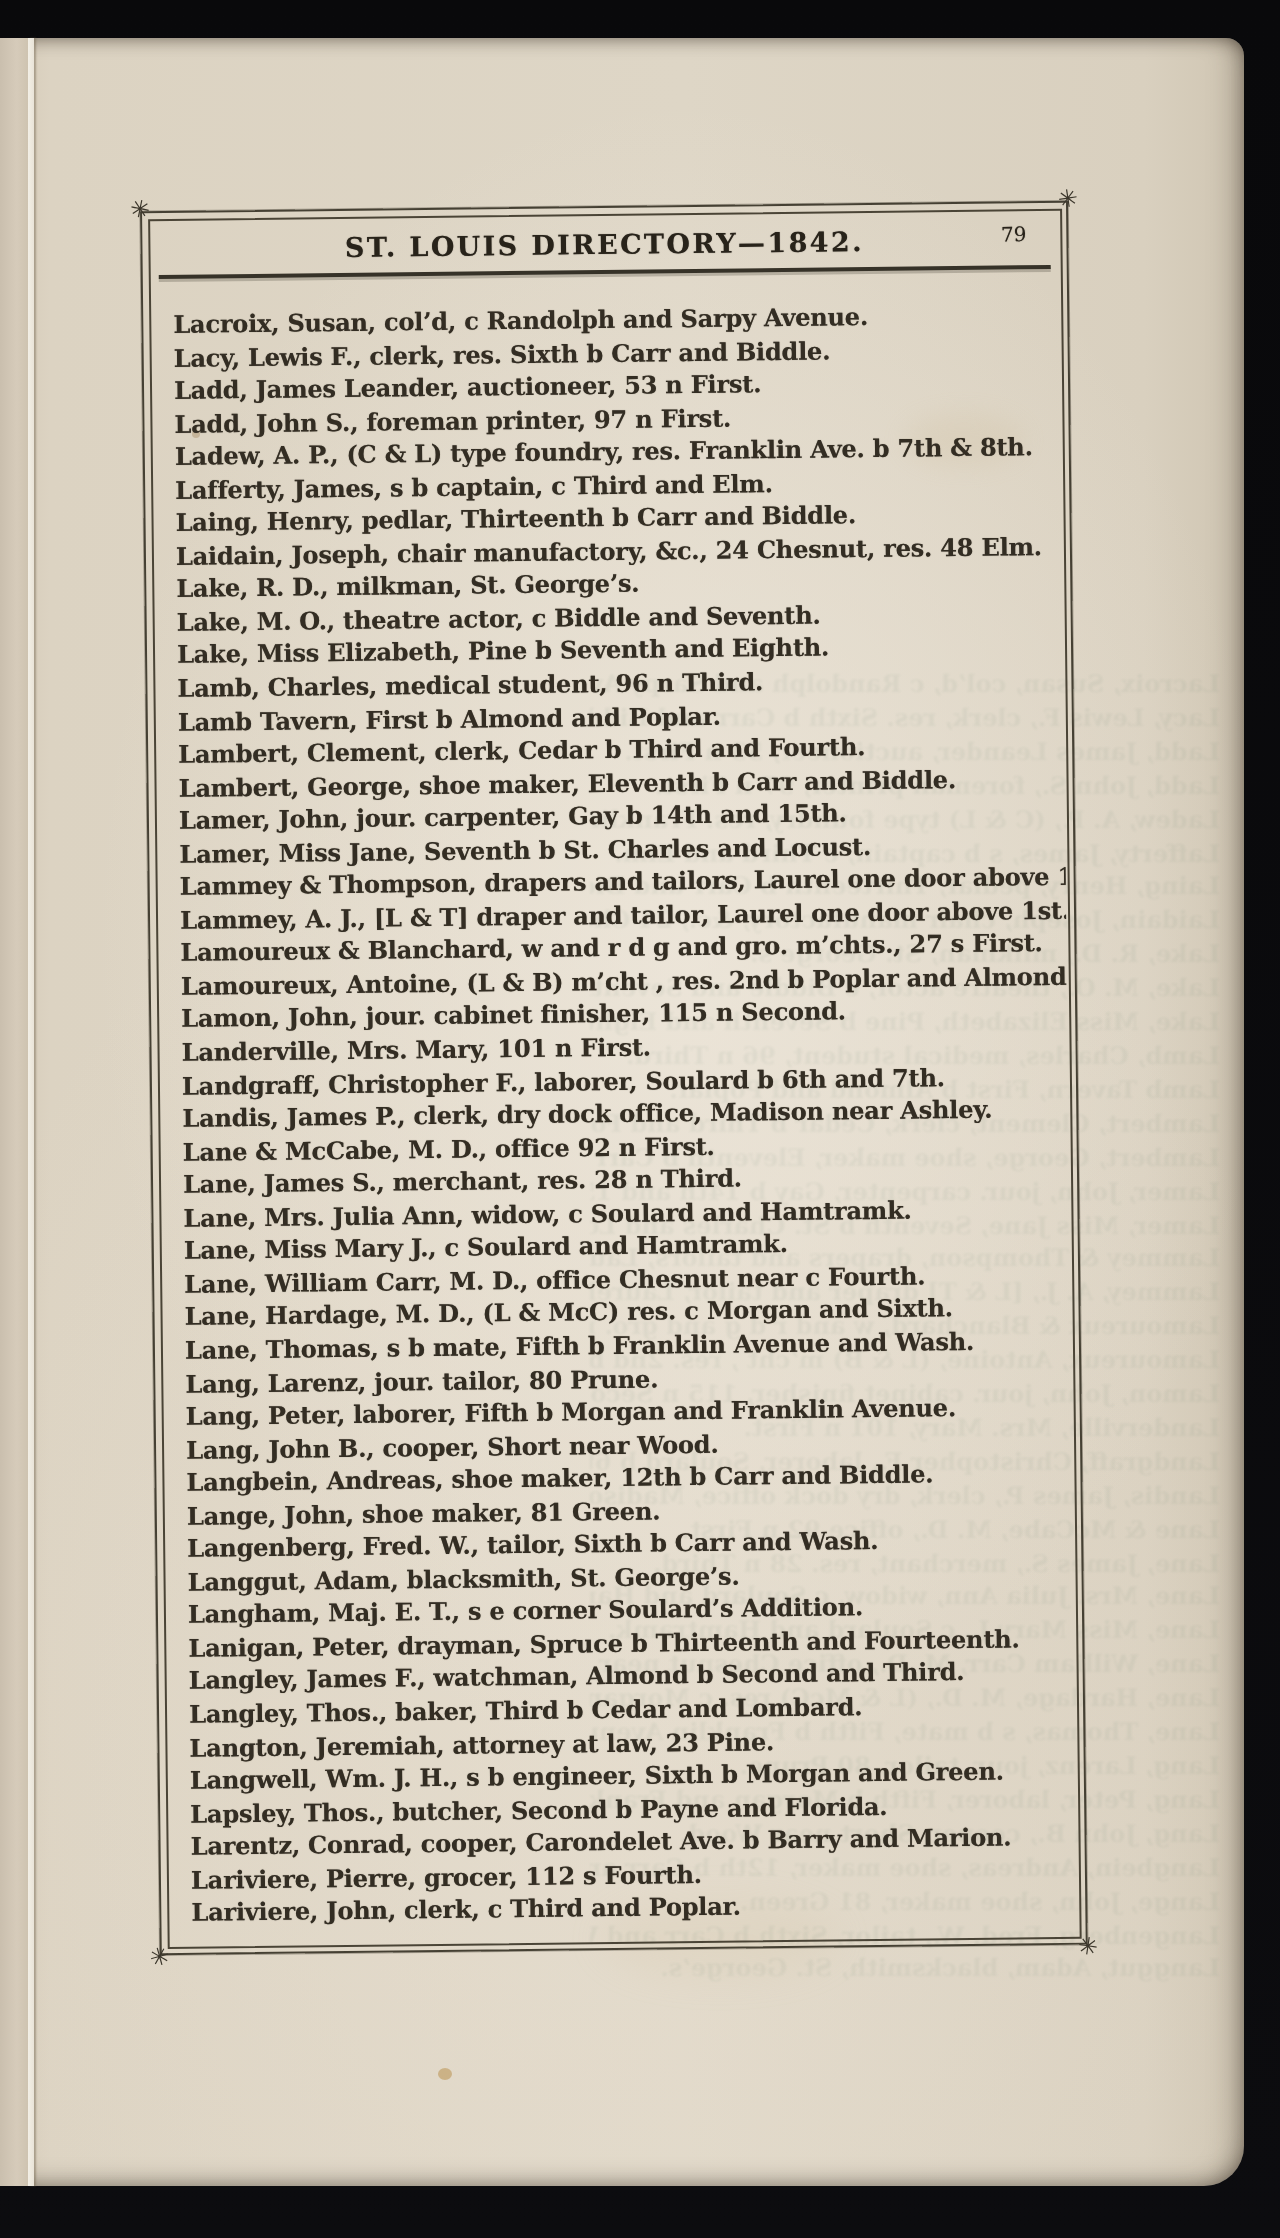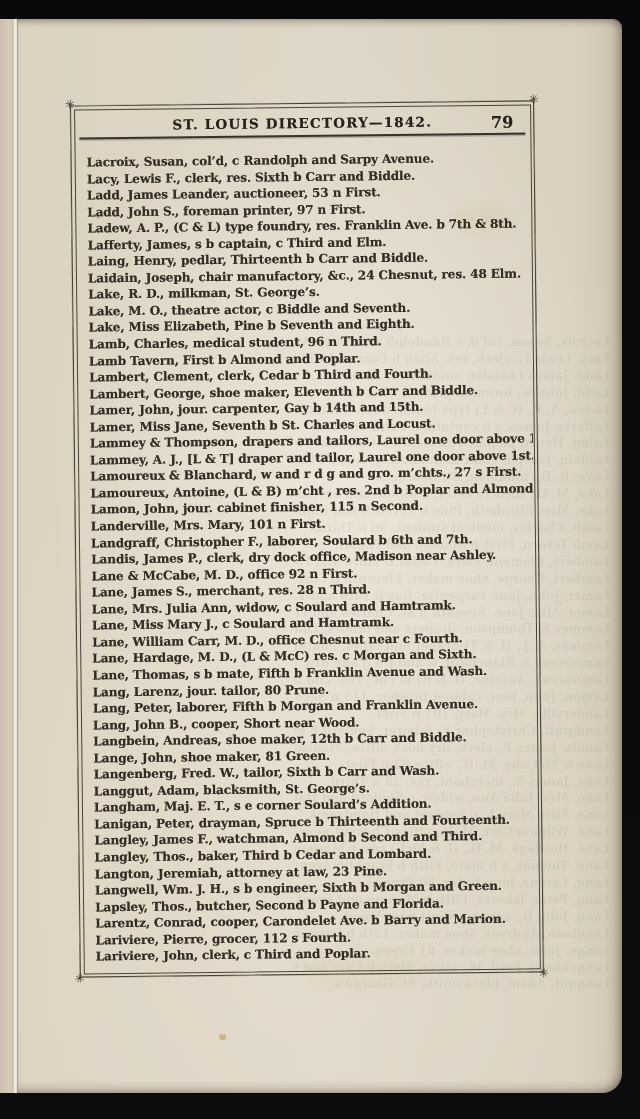--- a/index.html
+++ b/index.html
@@ -57,21 +57,21 @@
   .orn.tr{right:-8px;top:-9px;transform:rotate(-8deg);}
   .orn.bl{left:-8px;bottom:-9px;transform:rotate(-15deg);}
   .orn.br{right:-8px;bottom:-9px;transform:rotate(9deg);}
   
   .hdr{position:absolute;left:10px;right:10px;top:11px;height:20px;}
   .hdr-title{
     text-align:center;font-weight:bold;font-size:13.5px;letter-spacing:1.2px;
     color:#28231a;text-shadow:0 0 .5px rgba(40,35,26,.6);
   }
   .hdr-pageno{
-    position:absolute;right:10px;top:0;font-weight:bold;font-size:16px;color:#28231a;
+    position:absolute;right:10px;top:0;font-weight:normal;font-size:10px;color:#28231a;
     text-shadow:0 0 .5px rgba(40,35,26,.6);
   }
   .hdr-rule{position:absolute;left:8px;right:8px;top:31px;height:2.2px;background:#363228;
     box-shadow:0 1.5px 0 rgba(54,50,40,.25);}
   
   .entries{
     position:absolute;left:15px;right:4px;top:48px;bottom:4px;overflow:hidden;
     font-weight:bold;font-size:12.1px;line-height:16.55px;letter-spacing:-0.15px;
     color:#332d23;text-shadow:0 0 .45px rgba(51,45,35,.55);
   }

